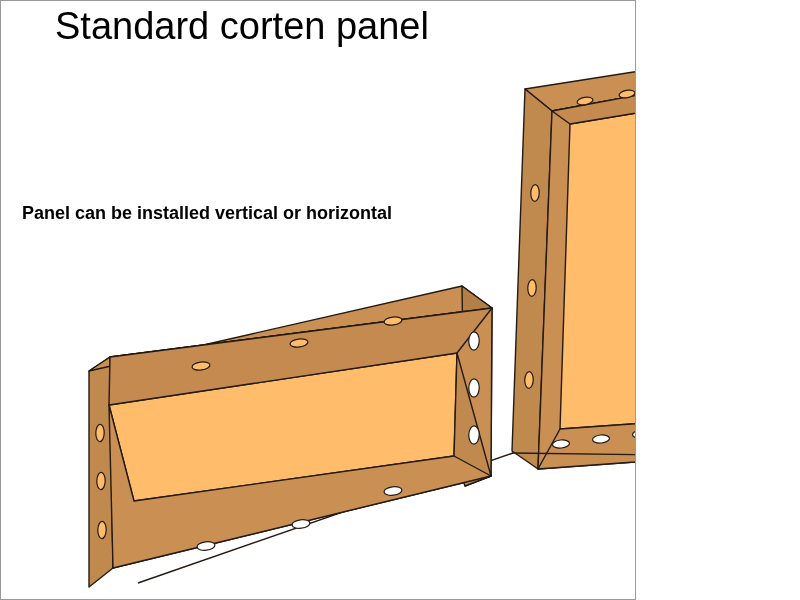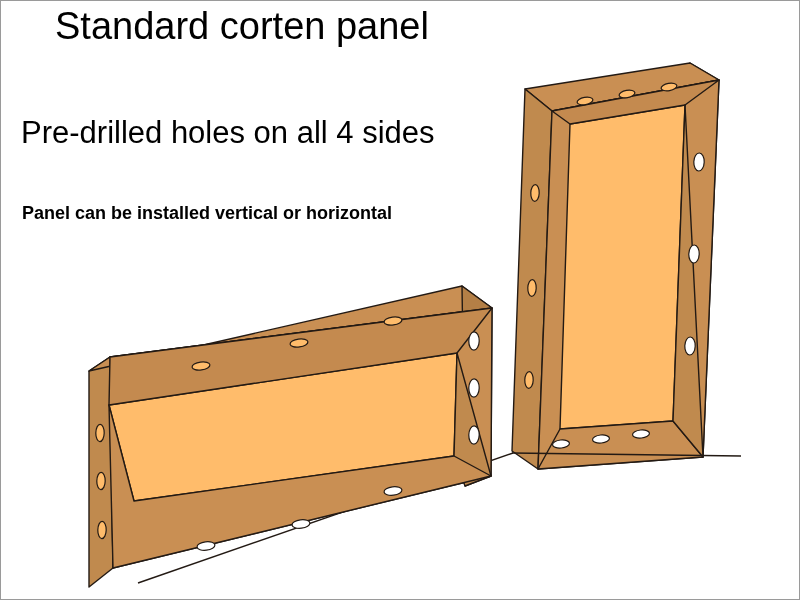--- a/index.html
+++ b/index.html
@@ -3,21 +3,21 @@
 <meta charset="utf-8">
 <title>Standard corten panel</title>
 <style>
   html, body {
     margin: 0;
     padding: 0;
     background: #ffffff;
   }
   #slide {
     position: relative;
-    width: 800px;
+    width: 636px;
     height: 600px;
     background: #ffffff;
     overflow: hidden;
     font-family: "Liberation Sans", sans-serif;
     color: #000000;
     border: 1px solid #9a9a9a;
     box-sizing: border-box;
   }
   #title-text {
     position: absolute;
@@ -148,17 +148,16 @@
       <ellipse class="hole-outline" fill="#ffffff" cx="473" cy="434" rx="5.2" ry="9.2" transform="rotate(1 473 434)"></ellipse>
 
       <ellipse class="hole-outline" fill="#ffffff" cx="205" cy="545" rx="9" ry="4.2" transform="rotate(-7 205 545)"></ellipse>
       <ellipse class="hole-outline" fill="#ffffff" cx="300" cy="523" rx="9" ry="4.2" transform="rotate(-7 300 523)"></ellipse>
       <ellipse class="hole-outline" fill="#ffffff" cx="392" cy="490" rx="9" ry="4.2" transform="rotate(-7 392 490)"></ellipse>
     </g>
   </svg>
 
   <div id="title-text">Standard corten panel</div>
 
-  <div id="subtitle-text">Pre-drilled holes on all 4 sides</div>
 
   <div id="note-text">Panel can be installed vertical or horizontal</div>
 
 </div>
 
 </body></html>

